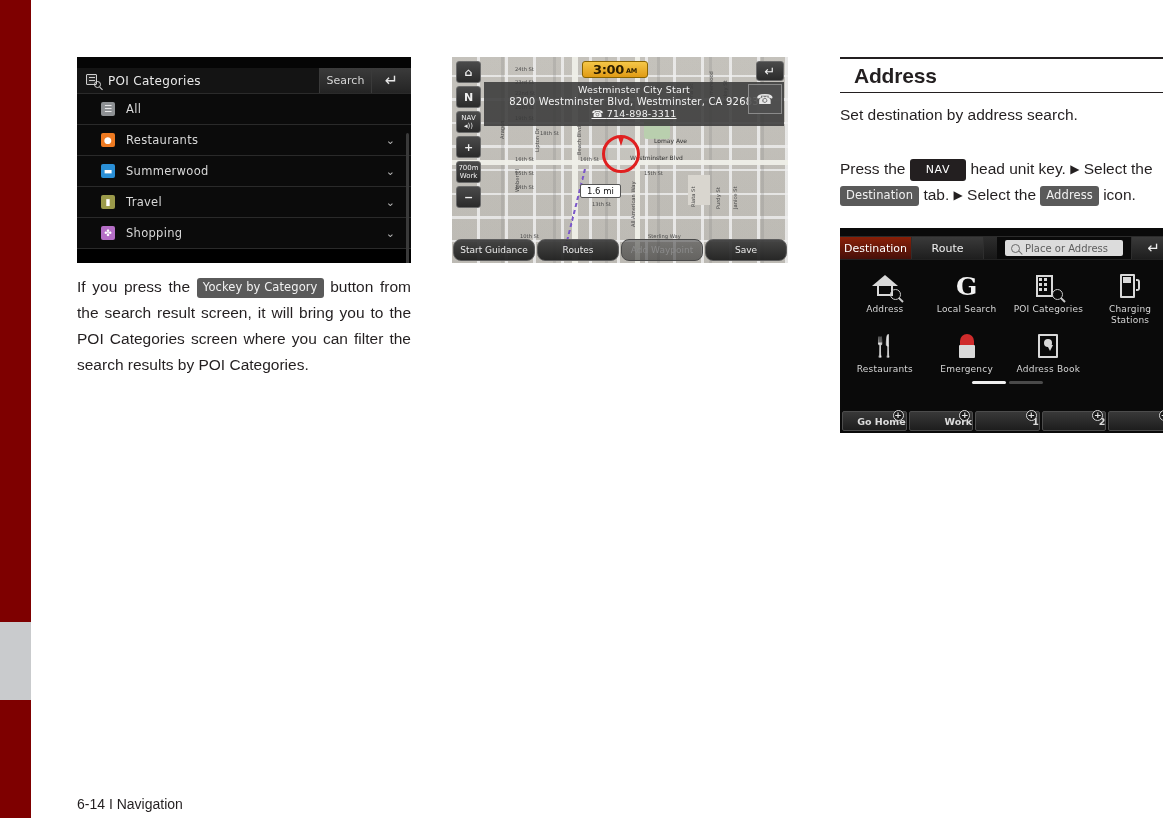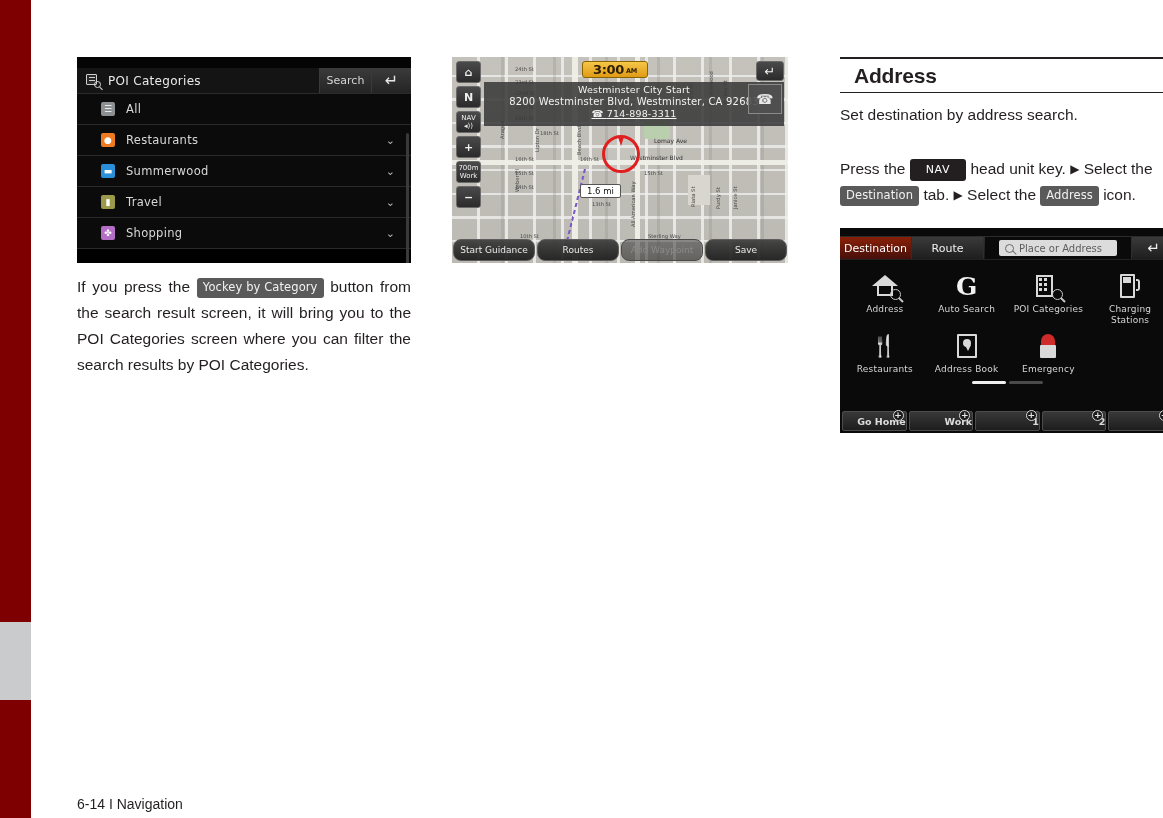--- a/index.html
+++ b/index.html
@@ -222,21 +222,21 @@
     display:flex; align-items:center; justify-content:center;
     width:72px; font-size:11px; color:#f0f0f0;
     background:linear-gradient(#3a3a3a,#1e1e1e); border-right:1px solid #2e2e2e;
   }
   .dest-tab.active {
     background:linear-gradient(#8a2008,#46100a);
     color:#ffffff;
   }
   .dest-tabs .spacer { flex:1; background:linear-gradient(#2e2e2e,#181818); }
   .dest-search {
-    width:118px; margin:3px 14px; background:#dcdcdc; border-radius:2px;
+    width:118px; margin:3px 8px; background:#dcdcdc; border-radius:2px;
     display:flex; align-items:center; color:#5d5d5d; font-size:10px;
   }
   .dest-search .mg {
     width:9px; height:9px; border:1.3px solid #6a6a6a; border-radius:50%;
     margin-left:6px; position:relative; flex:0 0 auto;
   }
   .dest-search .mg:after{ content:""; position:absolute; right:-3.5px; bottom:-2px;
     width:4.5px; height:1.3px; background:#6a6a6a; transform:rotate(45deg); }
   .dest-search span { margin-left:5px; }
   .dest-back {
@@ -478,21 +478,21 @@
               <span class="body"></span>
               <span class="ico-mag"></span>
             </span>
         </div>
         <div class="cap">Address</div>
       </div>
       <div class="dest-cell">
         <div class="ic">
             <span class="ico-g">G</span>
           </div>
-        <div class="cap">Auto
+        <div class="cap">Local
 Search</div>
       </div>
       <div class="dest-cell">
         <div class="ic">
           <span class="ico-bldg">
               <span class="b"></span>
               <span class="w"></span>
               <span class="ico-mag"></span>
             </span>
         </div>
@@ -512,38 +512,38 @@
 Stations</div>
       </div>
       <div class="dest-cell">
         <div class="ic">
             <span class="ico-fork">🍴</span>
           </div>
         <div class="cap">Restaurants</div>
       </div>
       <div class="dest-cell">
         <div class="ic">
+          <span class="ico-emg">
+              <span class="dome"></span>
+              <span class="base"></span>
+            </span>
+        </div>
+        <div class="cap">Emergency</div>
+      </div>
+      <div class="dest-cell">
+        <div class="ic">
           <span class="ico-book">
               <span class="pg"></span>
               <span class="pin"></span>
               <span class="pint"></span>
             </span>
         </div>
         <div class="cap">Address
 Book</div>
       </div>
-      <div class="dest-cell">
-        <div class="ic">
-          <span class="ico-emg">
-              <span class="dome"></span>
-              <span class="base"></span>
-            </span>
-        </div>
-        <div class="cap">Emergency</div>
-      </div>
     </div>
 
     <div class="dots">
       <i class="on"></i>
       <i></i>
     </div>
 
     <div class="dest-bottom">
       <div class="db">
           <span>Go Home</span>

